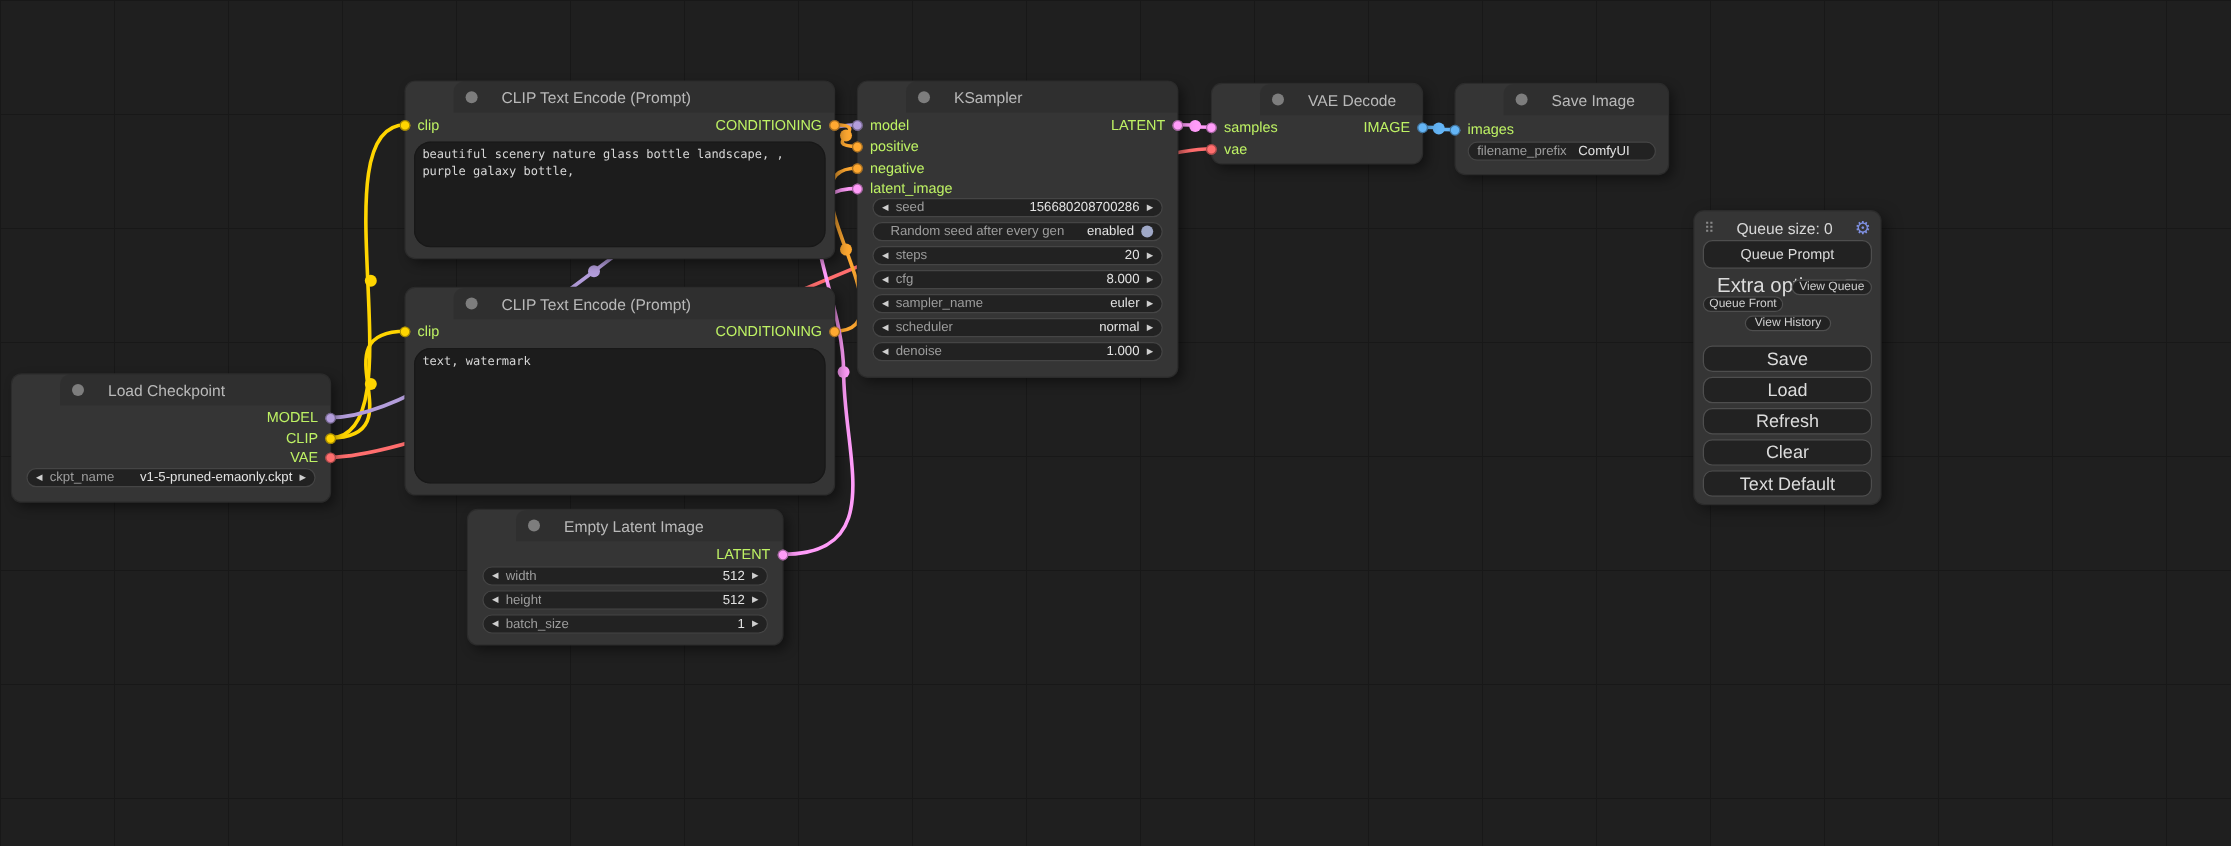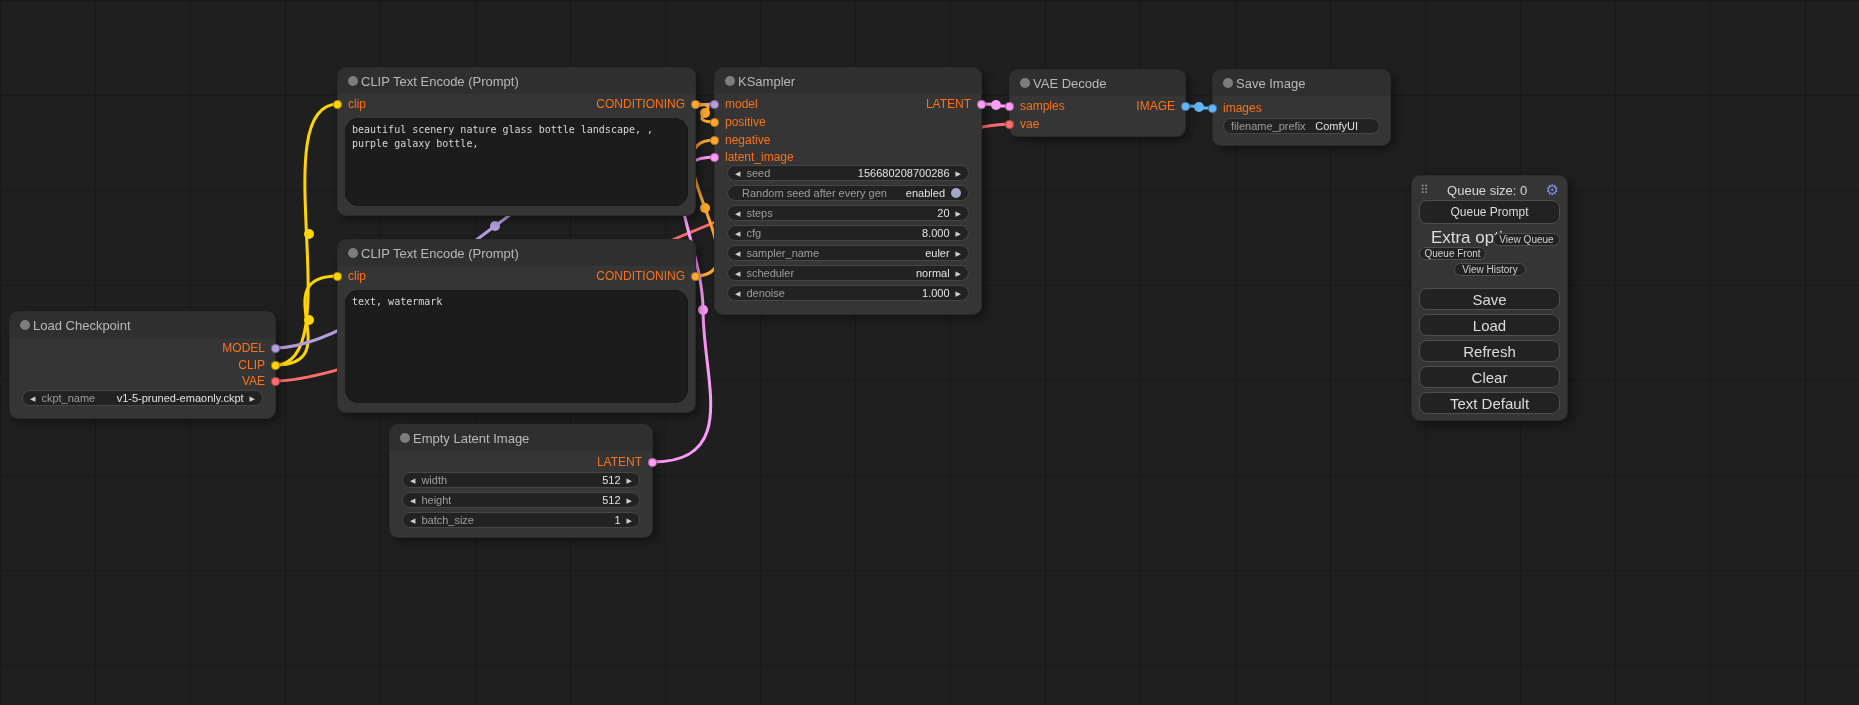--- a/index.html
+++ b/index.html
@@ -13,28 +13,28 @@
     background-size:95px 95px;
   }
   #wires{position:absolute;left:0;top:0;z-index:1;}
   .wire{fill:none;stroke-width:3;stroke-linecap:round;}
 
   .node{
     position:absolute;background:#353535;border-radius:8px;z-index:2;
     box-shadow:0 0 0 1px #2b2b2b, 4px 4px 10px rgba(0,0,0,.45);
   }
   .ntitle{
-    height:26px;display:flex;align-items:center;gap:3px;padding:0 10px;
+    height:26px;display:flex;align-items:center;gap:20px;padding:0 10px;
     font-size:13px;color:#b9b9b9;background:rgba(0,0,0,.10);
-    border-radius:8px 8px 0 0;white-space:nowrap;overflow:hidden;
+    border-radius:8px 8px 0 0;white-space:nowrap;overflow:hidden;margin-left:40px;
   }
   .ndot{width:10px;height:10px;border-radius:50%;background:#7d7d7d;flex:none;}
 
   .slot{position:absolute;display:flex;align-items:center;gap:6px;height:14px;
-        font-size:12px;color:#f97316;white-space:nowrap;}
+        font-size:12px;color:#bef264;white-space:nowrap;}
   .slot.in{left:-5px;}
   .slot.out{right:-5px;flex-direction:row-reverse;}
   .pdot{width:9px;height:9px;border-radius:50%;flex:none;
         box-shadow:inset 0 0 0 1px rgba(0,0,0,.35);}
 
   .widget{
     position:absolute;left:12px;right:12px;height:16px;background:#222;
     border:1px solid #454545;border-radius:8px;display:flex;align-items:center;
     gap:6px;font-size:11px;padding:0 7px;box-sizing:border-box;white-space:nowrap;
   }

